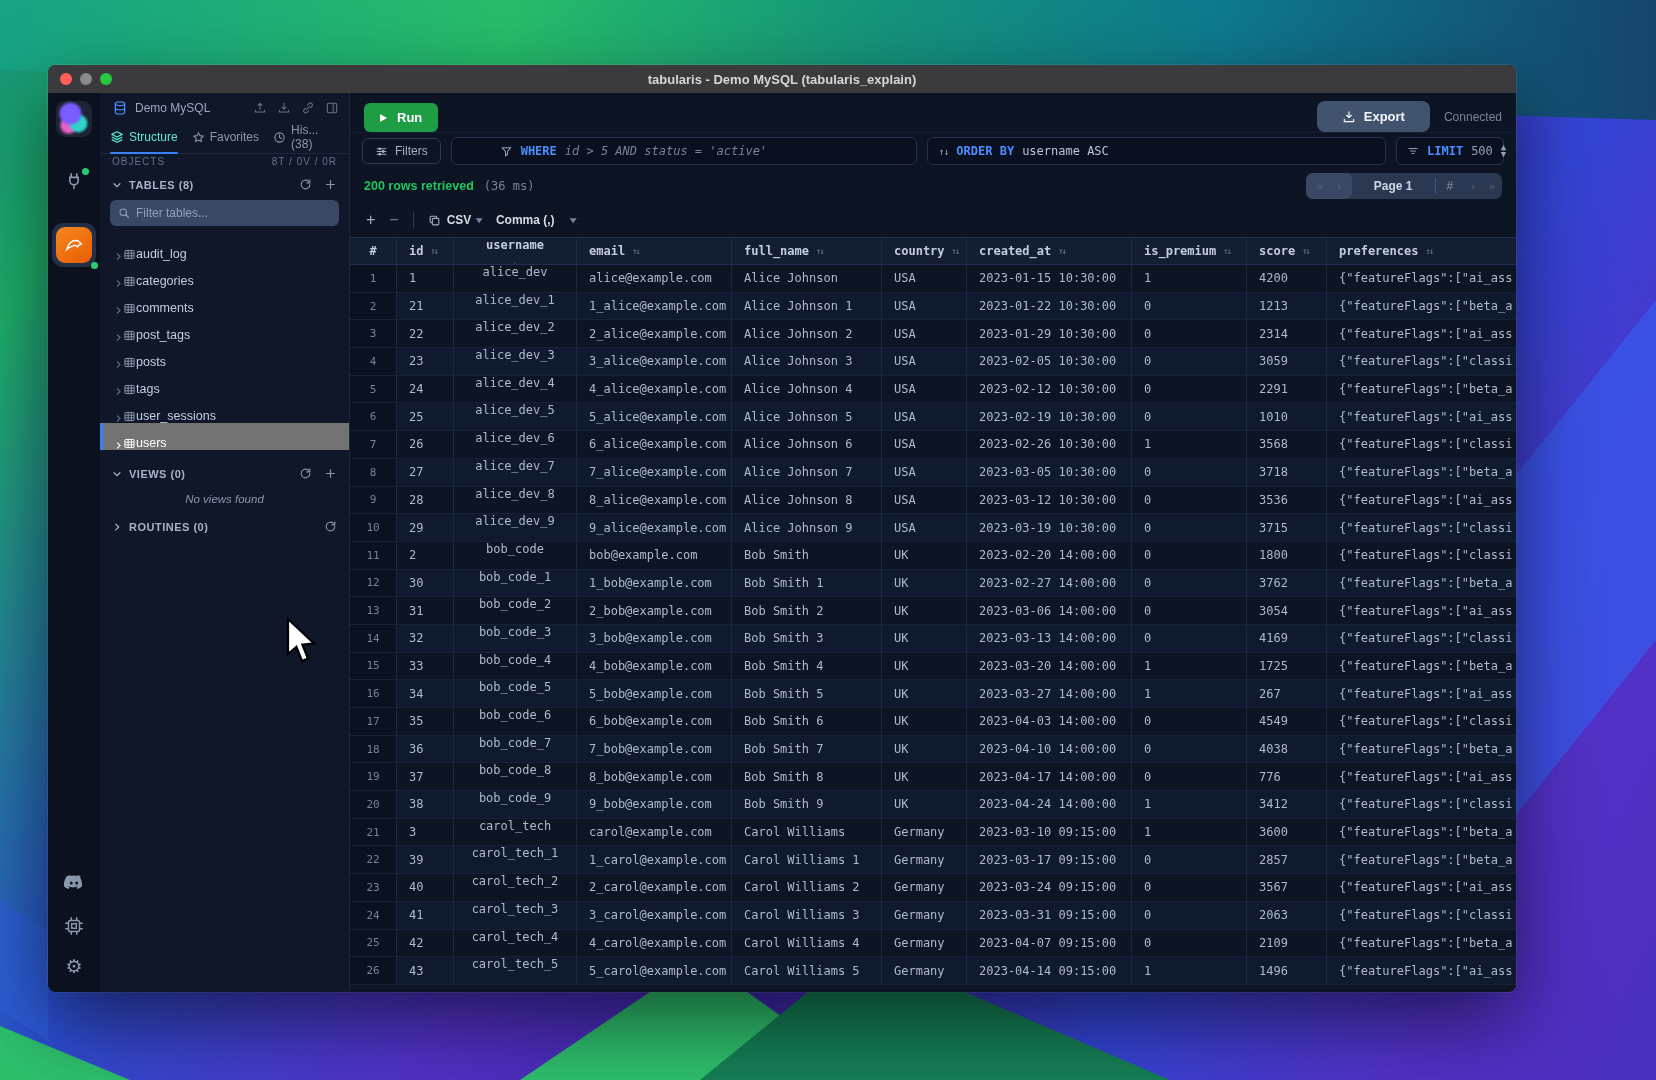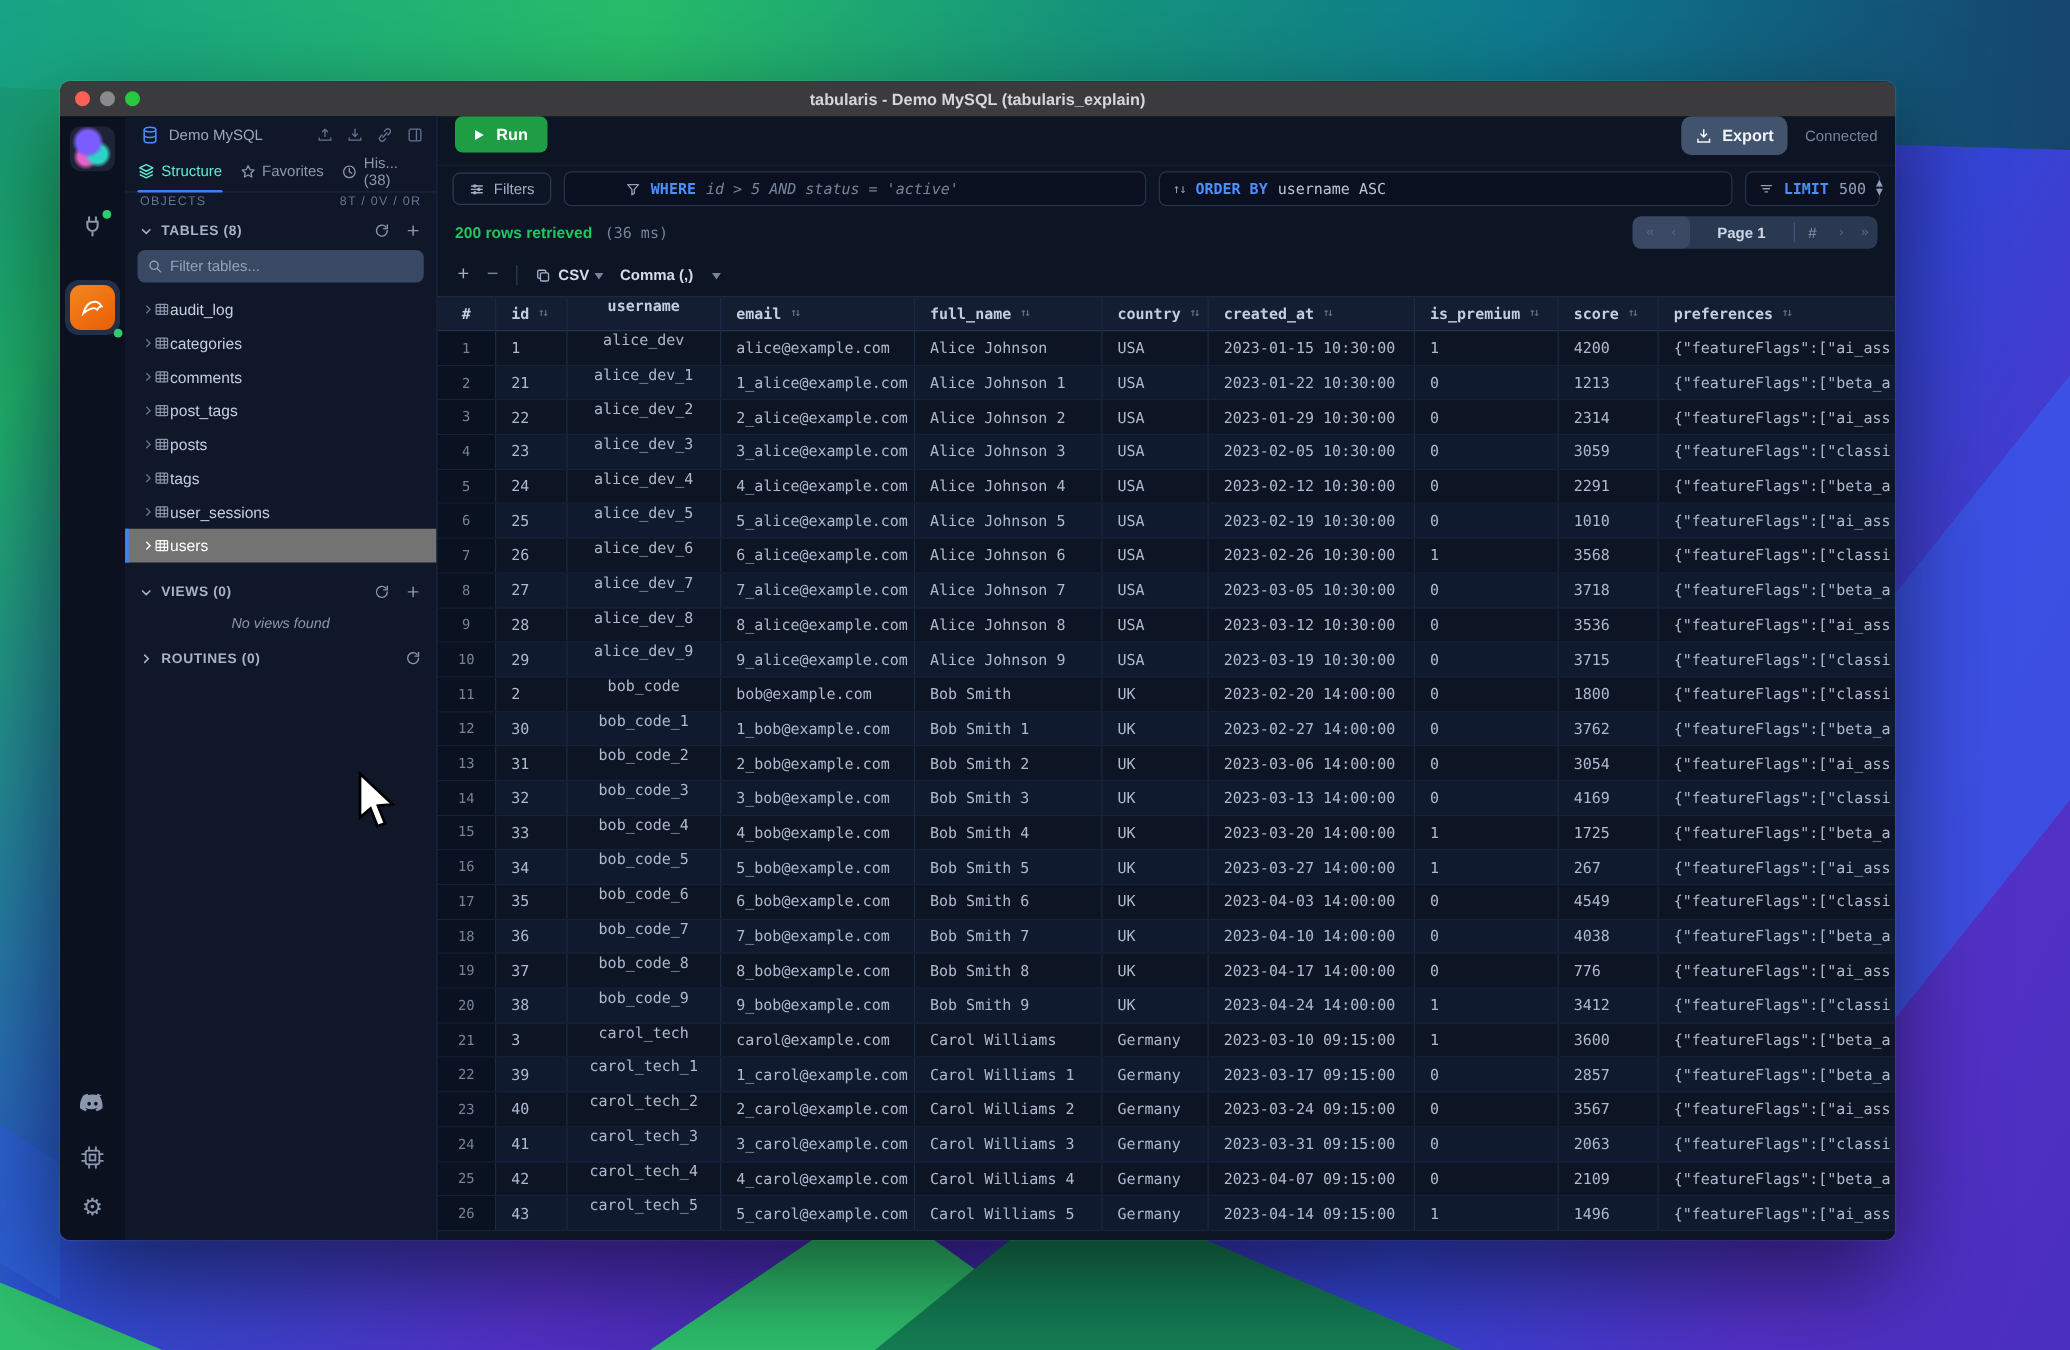--- a/index.html
+++ b/index.html
@@ -49,34 +49,34 @@
   .tabs { display:flex; align-items:center; height:33px; border-bottom:1px solid #1b2740; padding:0 10px; gap:14px; }
   .tab { display:flex; align-items:center; gap:5px; font-size:12px; color:#8b97ad; height:100%; position:relative; }
   .tab.active { color:#5eead4; font-weight:normal; }
   .tab.active:after { content:""; position:absolute; left:0; right:0; bottom:-1px; height:2px; background:#3b82f6; border-radius:2px; }
   .dbrow { display:flex; align-items:center; gap:8px; padding:10px 12px 8px; color:#e2e9f5; font-size:13px; }
   .objrow { display:flex; align-items:center; justify-content:space-between; padding:2px 12px 6px; font-size:10px; letter-spacing:1px; color:#64748f; }
   .sechead { display:flex; align-items:center; padding:5px 12px; color:#a7b3c9; font-size:11px; font-weight:bold; letter-spacing:.5px; gap:7px; }
   .sechead .acts { margin-left:auto; display:flex; gap:12px; color:#8b97ad; }
   .filterbox { margin:4px 10px 8px; height:26px; background:#3a4963; border-radius:6px; display:flex; align-items:center; padding:0 8px; gap:6px; color:#93a1b8; font-size:12px; }
   .tree { display:flex; flex-direction:column; }
-  .tree-item { display:flex; align-items:center; gap:0; height:27px; padding-left:14px; color:#c3cde0; font-size:12.5px; position:relative; }
+  .tree-item { display:flex; align-items:flex-end; gap:0; height:27px; padding-left:14px; color:#c3cde0; font-size:12.5px; position:relative; }
   .tree-item .chv { color:#64748f; display:flex; }
   .tree-item .tblico { color:#8b97ad; display:flex; }
   .tree-item.sel { background:#737373; }
   .tree-item.sel:before { content:""; position:absolute; left:0; top:0; bottom:0; width:3px; background:#3b82f6; }
   .tree-item.sel, .tree-item.sel .chv, .tree-item.sel .tblico { color:#ffffff; }
   .emptyviews { text-align:center; font-style:italic; color:#8b97ad; font-size:11.5px; padding:8px 0 10px; }
 
   
   .main { flex:1; display:flex; flex-direction:column; background:#0d1423; min-width:0; }
-  .toolbar { height:40px; display:flex; align-items:flex-start; padding:0 14px; border-bottom:1px solid #141e33; }
+  .toolbar { height:40px; display:flex; align-items:flex-end; padding:0 14px; border-bottom:1px solid #141e33; }
   .runbtn { display:flex; align-items:center; gap:8px; background:#1f9d44; color:#fff; font-weight:bold; font-size:13px; border-radius:6px; padding:7px 16px 7px 13px; }
   .tb-right { margin-left:auto; display:flex; align-items:center; gap:14px; }
-  .exportbtn { display:flex; align-items:center; gap:8px; background:#42536e; color:#f2f5fa; font-weight:bold; font-size:13px; border-radius:8px; padding:8px 11px; }
+  .exportbtn { display:flex; align-items:center; gap:8px; background:#42536e; color:#f2f5fa; font-weight:bold; font-size:13px; border-radius:8px; padding:8px 25px; }
   .connected { color:#76839a; font-size:12px; }
 
   .querybar { height:36px; display:flex; align-items:center; gap:10px; padding:0 12px; }
   .filtersbtn { display:flex; align-items:center; gap:7px; border:1px solid #2c3a58; border-radius:6px; padding:5px 12px; color:#9fb0c8; font-size:12px; }
   .qbox { display:flex; align-items:center; gap:8px; background:#0a101f; border:1px solid #253250; border-radius:6px; height:28px; padding:0 10px; font-family:"DejaVu Sans Mono",monospace; font-size:12px; color:#76839a; }
   .qbox .kw { color:#4d8dff; font-weight:bold; }
   .qbox.where { flex:1.35;padding-left:48px; } .qbox.where .val { font-style:italic; }
   .qbox.order { flex:1.45; } .qbox.order .val { color:#b8c4d8; }
   .qbox.limit { width:108px; } .qbox.limit .val { color:#8fa0b8; }
   .stepper { margin-left:auto; color:#8fa0b8; font-size:9px; line-height:.8; display:flex; flex-direction:column; }

